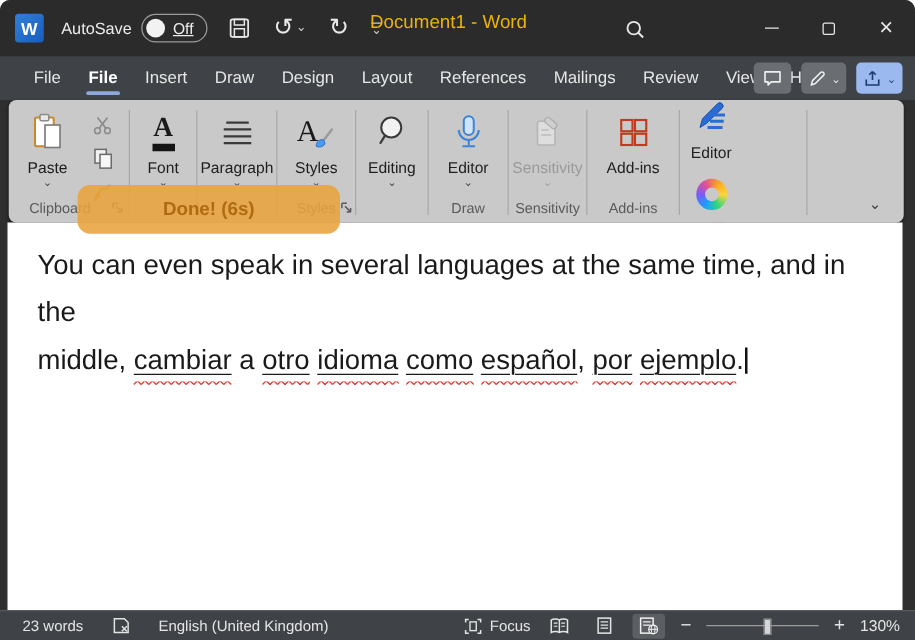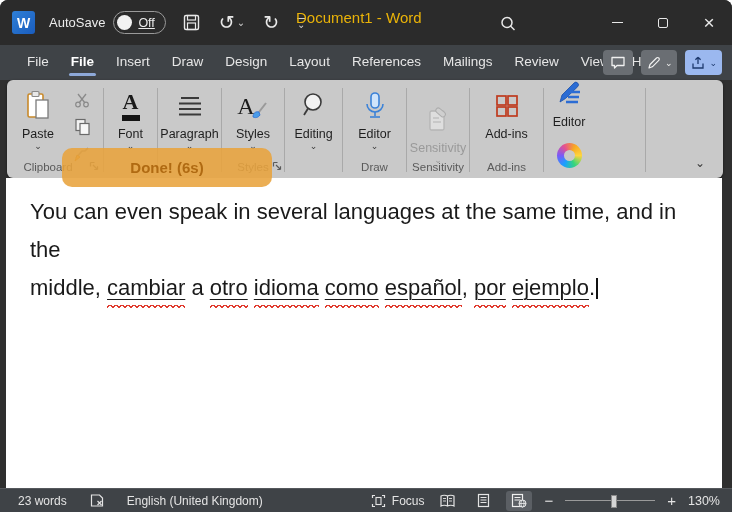--- a/index.html
+++ b/index.html
@@ -324,21 +324,21 @@
               <line x1="7" y1="26" x2="17" y2="26" stroke="#3b82d8" stroke-width="1.6"></line>
             </svg>
           </span>
           <span class="blabel">Editor</span>
           <span class="bchev">⌄</span>
         </button>
         <span class="group-label">Draw</span>
       </div>
       <div class="rsep"></div>
 
-      <div class="rgroup disabled" style="width:62px;align-items:center;">
+      <div class="rgroup disabled" style="width:62px;">
         <button class="bigbtn disabled">
           <span class="bicon">
             <svg width="26" height="28" viewBox="0 0 26 28">
               <rect x="5" y="5" width="14" height="19" rx="1.5" fill="#dedede" stroke="#b5b5b5" stroke-width="1.3"></rect>
               <rect x="13" y="1" width="11" height="5" rx="2.5" transform="rotate(40 13 1)" fill="#cfcfcf" stroke="#adadad" stroke-width="1"></rect>
               <line x1="8" y1="12" x2="14" y2="12" stroke="#bdbdbd" stroke-width="1.3"></line>
               <line x1="8" y1="16" x2="16" y2="16" stroke="#bdbdbd" stroke-width="1.3"></line>
             </svg>
           </span>
           <span class="blabel">Sensitivity</span>

